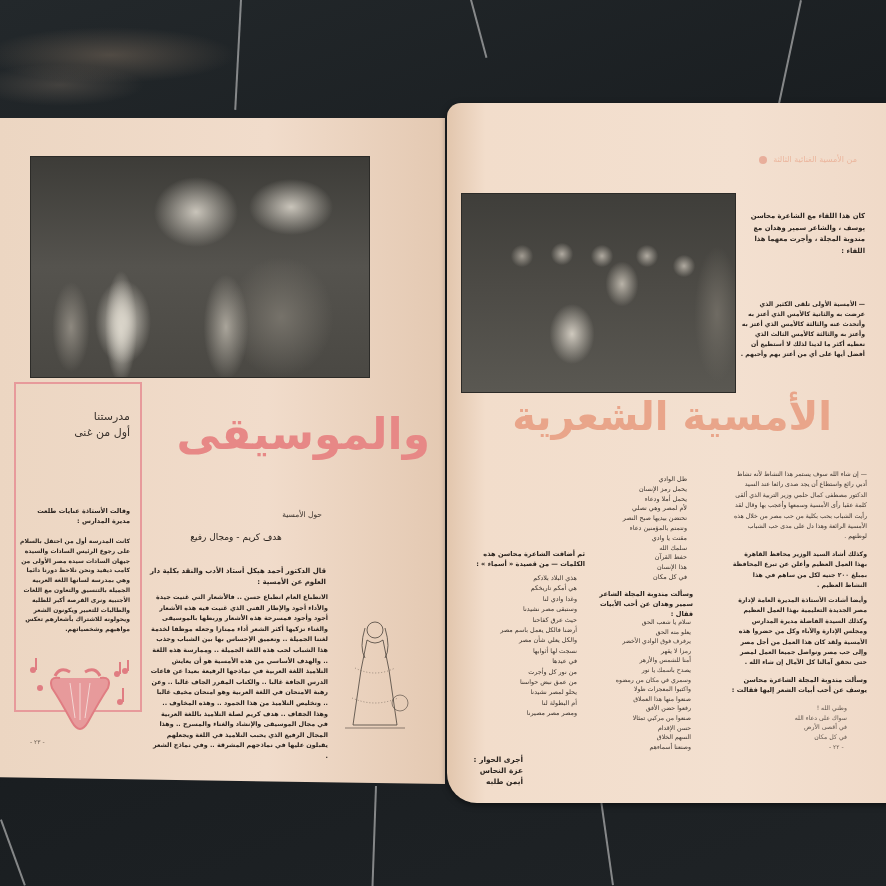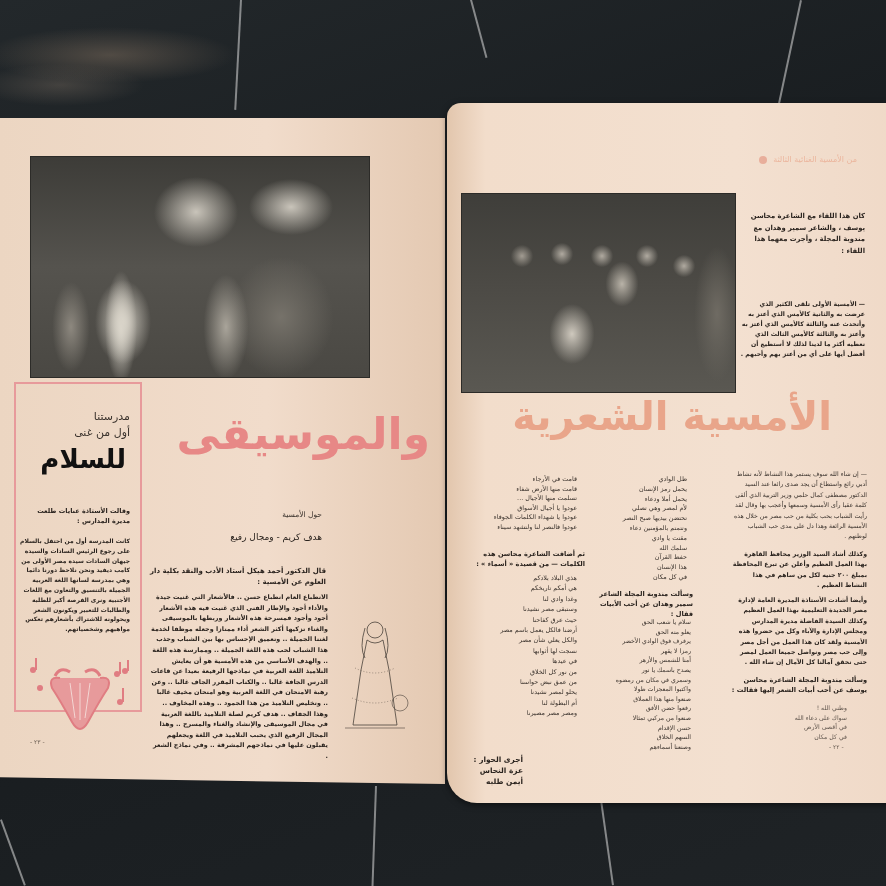--- a/index.html
+++ b/index.html
@@ -46,21 +46,20 @@
       radial-gradient(ellipse 25px 60px at 40px 170px,#8d887f 0%,transparent 75%),
       radial-gradient(ellipse 60px 50px at 165px 55px,#c9c4ba 0%,transparent 70%),
       radial-gradient(ellipse 60px 40px at 260px 50px,#c9c4ba 0%,transparent 70%),
       radial-gradient(ellipse 70px 80px at 250px 160px,#76726a 0%,transparent 75%),
       linear-gradient(180deg,#3d3c38 0%,#55534e 50%,#4a4843 100%);"></div>
   </div>
 
   <div class="box" style="left:14px;top:264px;width:124px;height:326px;"></div>
   <div class="rtl" style="position:absolute;left:20px;top:292px;width:110px;font-size:11px;color:#3a322c;letter-spacing:3px;">مدرستنا</div>
   <div class="rtl" style="position:absolute;left:20px;top:308px;width:110px;font-size:11px;color:#3a322c;">أول من غنى</div>
-  <div class="rtl" style="position:absolute;left:20px;top:326px;width:106px;font-size:26px;font-weight:bold;color:#111;">للسلام</div>
   <div class="txt rtl bold" style="left:20px;top:388px;width:110px;">وقالت الأستاذة عنايات طلعت مديرة المدارس :</div>
   <div class="txt rtl bold" style="left:20px;top:418px;width:110px;font-size:6px;line-height:9.8px;">كانت المدرسة أول من احتفل بالسلام على رجوع الرئيس السادات والسيدة جيهان السادات سيدة مصر الأولى من كامب ديفيد ونحن نلاحظ دورنا دائما وهي بمدرسة لسانها اللغة العربية الجميلة بالتنسيق والتعاون مع اللغات الأجنبية ونرى الفرصة أكبر للطلبة والطالبات للتعبير ويكونون الشعر ويحولونه للاشتراك بأشعارهم تعكس مواهبهم وشخصياتهم.</div>
   <svg style="position:absolute;left:25px;top:540px;" width="110" height="80" viewBox="0 0 110 80">
     <path d="M35 20 q-12 -2 -8 10 q8 12 20 34 q8 14 16 0 q12 -22 20 -34 q4 -12 -8 -10" fill="#e79a9b" stroke="#e07d82" stroke-width="2"></path>
     <path d="M30 18 q5 -10 15 -4" fill="none" stroke="#e07d82" stroke-width="3"></path>
     <path d="M75 18 q-5 -10 -15 -4" fill="none" stroke="#e07d82" stroke-width="3"></path>
     <line x1="45" y1="25" x2="50" y2="60" stroke="#f3d6d3" stroke-width="1"></line>
     <line x1="55" y1="25" x2="55" y2="62" stroke="#f3d6d3" stroke-width="1"></line>
     <line x1="65" y1="25" x2="60" y2="60" stroke="#f3d6d3" stroke-width="1"></line>
     <circle cx="8" cy="12" r="3" fill="#e07d82"></circle>
@@ -69,21 +68,21 @@
     <circle cx="92" cy="16" r="3" fill="#e07d82"></circle>
       <circle cx="100" cy="13" r="3" fill="#e07d82"></circle>
     <line x1="95" y1="16" x2="95" y2="4" stroke="#e07d82" stroke-width="2"></line>
       <line x1="103" y1="13" x2="103" y2="2" stroke="#e07d82" stroke-width="2"></line>
     <circle cx="95" cy="44" r="3" fill="#e07d82"></circle>
       <line x1="98" y1="44" x2="98" y2="30" stroke="#e07d82" stroke-width="2"></line>
   </svg>
 
   <div class="rtl pink" style="position:absolute;left:200px;top:290px;width:230px;font-size:44px;font-weight:bold;text-align:right;">والموسيقى</div>
   <div class="rtl" style="position:absolute;left:250px;top:392px;width:72px;font-size:7.5px;color:#3a322c;">حول الأمسية</div>
-  <div class="rtl" style="position:absolute;left:150px;top:414px;width:172px;font-size:9px;color:#2a231e;letter-spacing:1px;">هدف كريم - ومجال رفيع</div>
+  <div class="rtl" style="position:absolute;left:150px;top:414px;width:172px;font-size:9px;color:#2a231e;letter-spacing:1px;text-align:center;">هدف كريم - ومجال رفيع</div>
   <div class="txt rtl bold" style="left:150px;top:448px;width:176px;font-size:7px;line-height:11px;">قال الدكتور أحمد هيكل أستاذ الأدب والنقد بكلية دار العلوم عن الأمسية :</div>
   <div class="txt rtl bold" style="left:150px;top:474px;width:178px;font-size:6.4px;line-height:10.6px;">الانطباع العام انطباع حسن .. فالأشعار التي غنيت جيدة والأداء أجود والإطار الفني الذي غنيت فيه هذه الأشعار أجود وأجود فمسرحة هذه الأشعار وربطها بالموسيقى والغناء تزكيها أكثر الشعر أداء ممتازا وجعله موظفا لخدمة لغتنا الجميلة .. وتعميق الإحساس بها بين الشباب وجذب هذا الشباب لحب هذه اللغة الجميلة .. وممارسة هذه اللغة .. والهدف الأساسي من هذه الأمسية هو أن يعايش التلاميذ اللغة العربية في نماذجها الرفيعة بعيدا عن قاعات الدرس الجافة غالبا .. والكتاب المقرر الجاف غالبا .. وعن رهبة الامتحان في اللغة العربية وهو امتحان مخيف غالبا .. وتخليص التلاميذ من هذا الجمود .. وهذه المخاوف .. وهذا الجفاف .. هدف كريم لصلة التلاميذ باللغة العربية في مجال الموسيقى والإنشاد والغناء والمسرح .. وهذا المجال الرفيع الذي يحبب التلاميذ في اللغة ويجعلهم يقبلون عليها في نماذجهم المشرقة .. وفي نماذج الشعر .</div>
 
   <svg style="position:absolute;left:340px;top:500px;" width="70" height="120" viewBox="0 0 70 120">
     <circle cx="35" cy="12" r="8" fill="none" stroke="#4a423b" stroke-width=".8"></circle>
     <path d="M25 10 q-6 20 0 30 M45 10 q6 20 0 30" fill="none" stroke="#4a423b" stroke-width=".8"></path>
     <path d="M27 22 q8 6 16 0 l6 30 l8 55 l-44 0 l8 -55 z" fill="none" stroke="#4a423b" stroke-width=".8"></path>
     <path d="M15 50 q20 10 40 0 M12 80 q23 10 46 0" fill="none" stroke="#4a423b" stroke-width=".5" stroke-dasharray="1 2"></path>
     <circle cx="60" cy="85" r="8" fill="none" stroke="#4a423b" stroke-width=".6"></circle>
     <line x1="5" y1="110" x2="65" y2="110" stroke="#4a423b" stroke-width=".6"></line>
@@ -109,40 +108,32 @@
       radial-gradient(ellipse 14px 14px at 60px 62px,#a29c92 0%,transparent 80%),
       radial-gradient(ellipse 30px 90px at 255px 120px,#6f6b63 0%,transparent 75%),
       linear-gradient(180deg,#3f3e3a 0%,#4c4a45 45%,#5a5852 100%);"></div>
   </div>
 
   <div class="txt rtl bold" style="left:292px;top:108px;width:126px;font-size:6.8px;line-height:11.5px;">كان هذا اللقاء مع الشاعرة محاسن يوسف ، والشاعر سمير وهدان مع مندوبة المجلة ، وأجرت معهما هذا اللقاء :</div>
   <div class="txt rtl bold" style="left:292px;top:196px;width:126px;font-size:6.2px;line-height:10px;">— الأمسية الأولى تلقى الكثير الذي عرضت به والثانية كالأمس الذي أعتز به وأتحدث عنه والثالثة كالأمس الذي أعتز به وأعتز به والثالثة كالأمس الثالث الذي نعطيه أكثر ما لدينا لذلك لا أستطيع أن أفضل أيها على أي من أعتز بهم وأحبهم .</div>
 
   <div class="rtl salmon" style="position:absolute;left:50px;top:290px;width:335px;font-size:40px;font-weight:bold;">الأمسية الشعرية</div>
 
-  <div class="txt rtl" style="left:20px;top:372px;width:110px;font-size:6.4px;line-height:9.6px;">
-    <div>قامت في الأرجاء</div>
-    <div>قامت منها الأرض شفاء</div>
-    <div>تسلمت منها الأجيال ...</div>
-    <div>عودوا يا أجيال الأسواق</div>
-    <div>عودوا يا شهداء الكلمات الجوفاء</div>
-    <div>عودوا فالنصر لنا ولتشهد سيناء</div>
-  </div>
   <div class="txt rtl bold" style="left:14px;top:446px;width:124px;font-size:6.6px;line-height:10px;">ثم أضافت الشاعرة محاسن هذه الكلمات — من قصيدة « أسماء » :</div>
   <div class="txt rtl" style="left:20px;top:470px;width:110px;font-size:6.4px;line-height:10.4px;">
     <div>هذي البلاد بلادكم</div>
     <div>هي أمكم تاريخكم</div>
     <div>وغدا وادي لنا</div>
     <div>وستبقى مصر نشيدنا</div>
     <div>حيث عرق كفاحنا</div>
     <div>أرضنا فالكل يعمل باسم مصر</div>
     <div>والكل يعلي شأن مصر</div>
     <div>نسجت لها أثوابها</div>
     <div>في عيدها</div>
-    <div>من نور كل الخلاق</div>
+    <div>من نور كل وأجرت</div>
     <div>من عمق نبض حواسنا</div>
     <div>يحلو لمصر نشيدنا</div>
     <div>أم البطولة لنا</div>
     <div>ومصر مصر مصيرنا</div>
   </div>
   <div class="txt rtl bold" style="left:14px;top:612px;width:62px;font-size:7.4px;line-height:11px;margin-top:39px;">
     <div>أجرى الحوار :</div>
     <div>عزة النحاس</div>
     <div>أيمن طلبه</div>
   </div>

